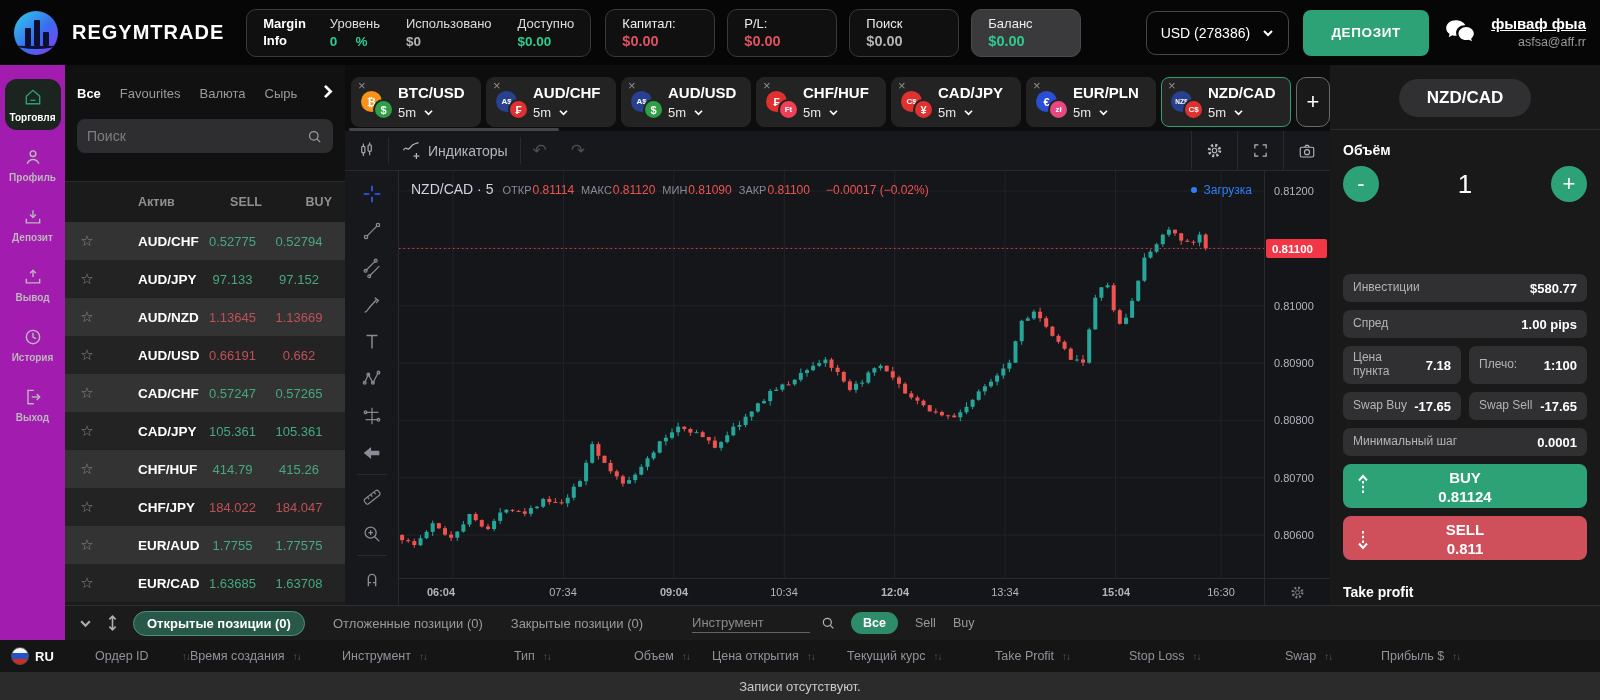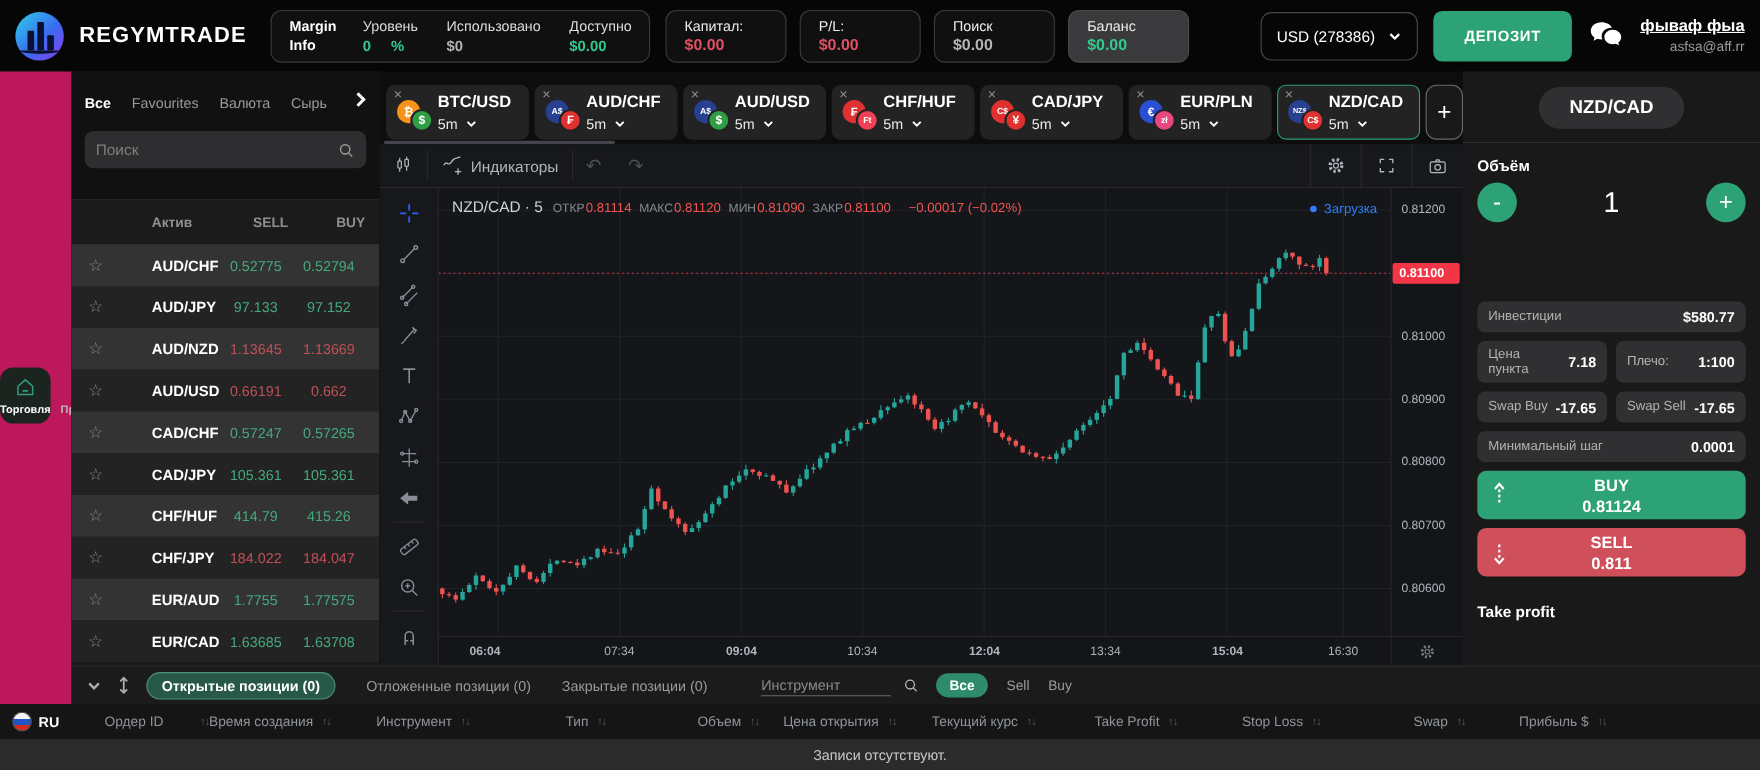--- a/index.html
+++ b/index.html
@@ -23,21 +23,21 @@
   .statbox.hl{background:#3a3a3c;border-color:#4a4a4c}
   .c-green{color:#2ecc8f}.c-red{color:#e05263}.c-gray{color:#b5b5b5}
   #cursel{margin-left:auto;height:44px;border:1.5px solid #47474b;border-radius:10px;display:flex;align-items:center;gap:12px;padding:0 14px;background:transparent;cursor:pointer}
   #cursel .t{font-size:14px;color:#fff}
   #depbtn{height:46px;min-width:126px;border:none;border-radius:8px;background:#2ea277;color:#fff;font-weight:700;font-size:13.5px;letter-spacing:.6px;cursor:pointer;font-family:inherit}
   .chev{display:inline-flex;color:#fff}
   #userblk{text-align:right;line-height:1.35}
   #username{font-size:15px;font-weight:700;color:#fff;text-decoration:underline;cursor:pointer}
   #useremail{font-size:12.5px;color:#9a9a9a}
   
-  #sidebar{position:absolute;left:0;top:65px;width:65px;height:575px;background:#be185d;display:flex;flex-direction:row;align-items:center;padding-top:14px;gap:9px}
+  #sidebar{position:absolute;left:0;top:65px;width:65px;height:575px;background:#a21caf;display:flex;flex-direction:column;align-items:center;padding-top:14px;gap:9px}
   .sitem{width:56px;padding:8px 0 7px;display:flex;flex-direction:column;align-items:center;gap:5px;border-radius:12px;cursor:pointer;color:#b9b9b9}
   .sitem .ic{width:20px;height:20px}
   .sitem .ic svg{width:20px;height:20px;display:block}
   .sitem .lb{font-size:10px;font-weight:700}
   .sitem.active{background:#1c241f;color:#fff}
   .sitem.active .ic{color:#2e9e7a}
   
   #assets{position:absolute;left:65px;top:65px;width:280px;height:540px;background:#1b1b1b}
   .as-top{height:117px;background:#111112;padding:12px 12px 0;border-bottom:1px solid #2a2a2a}
   .as-tabs{display:flex;align-items:center;gap:19px;height:32px}
@@ -952,20 +952,24 @@
     <div id="stepper">
       <button class="stepbtn">-</button>
       <div id="vol-value">1</div>
       <button class="stepbtn">+</button>
     </div>
     <div id="inforows">
         <div class="irow full">
           <span class="lb">Инвестиции</span>
           <span class="vl">$580.77</span>
         </div>
+        <div class="irow full">
+          <span class="lb">Спред</span>
+          <span class="vl">1.00 pips</span>
+        </div>
         <div class="irow half tall">
           <span class="lb">Цена пункта</span>
           <span class="vl">7.18</span>
         </div>
         <div class="irow half tall">
           <span class="lb">Плечо:</span>
           <span class="vl">1:100</span>
         </div>
         <div class="irow half">
           <span class="lb">Swap Buy</span>

